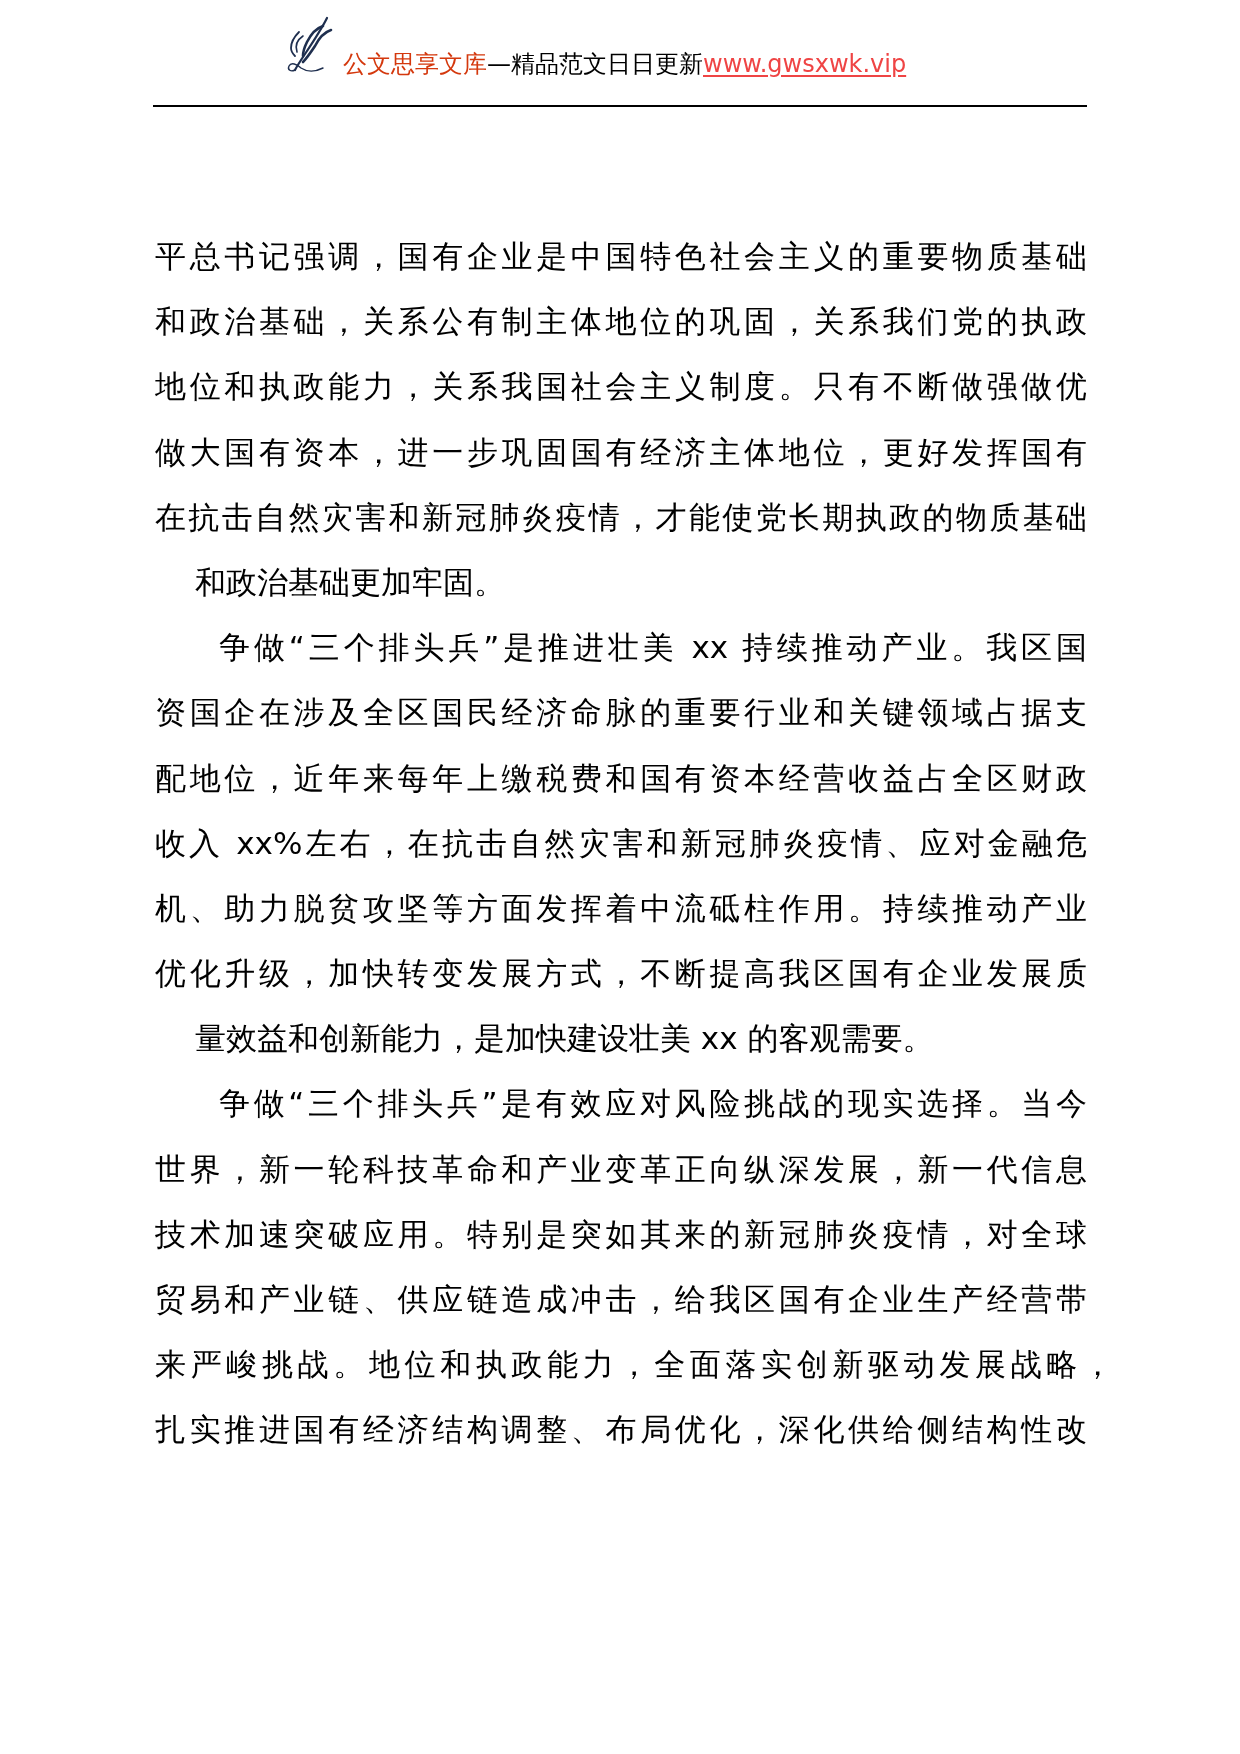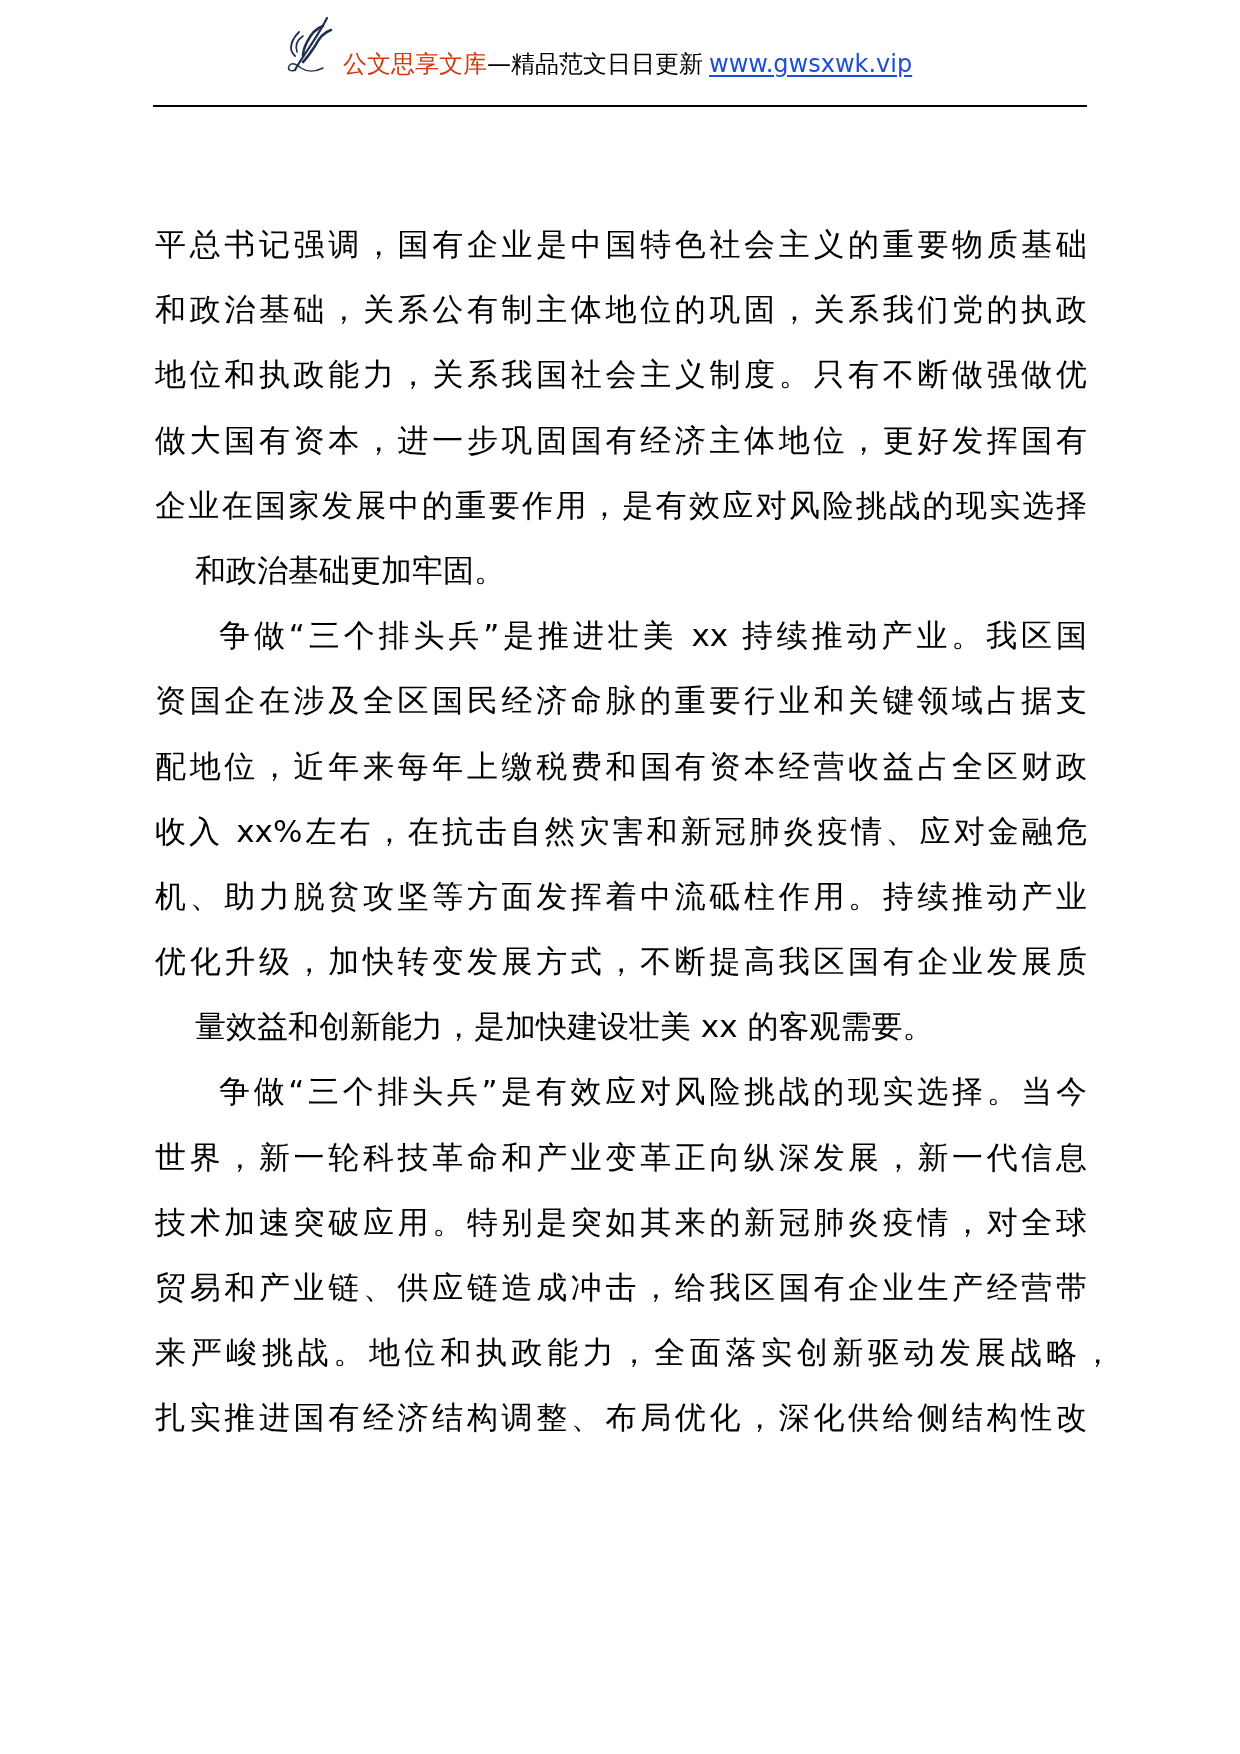--- a/index.html
+++ b/index.html
@@ -40,37 +40,37 @@
   }
   .brand {
     color: #d4380d;
     margin-top: 12px;
   }
   .tagline {
     color: #000000;
     margin-top: 44px;
   }
   .site-link {
-    color: #1d4ed8;
+    color: #ef4444;
     text-decoration: underline;
     text-underline-offset: 3px;
-    margin-left: 6px;
+    margin-left: 0;
   }
   .header-rule {
     position: absolute;
     left: 153px;
     top: 105px;
     width: 934px;
     height: 2px;
     background: #000000;
   }
   .body-text {
     position: absolute;
     left: 155px;
-    top: 212px;
+    top: 224px;
     width: 932px;
   }
   .line {
     height: 65.2px;
     line-height: 65.2px;
     font-size: 31px;
     text-align: justify;
     text-align-last: justify;
     white-space: nowrap;
     overflow: visible;
@@ -106,21 +106,21 @@
     <span class="brand">公文思享文库</span><span class="tagline">—精品范文日日更新</span><a class="site-link">www.gwsxwk.vip</a>
   </div>
   <div class="header-rule"></div>
 </header>
 
 <main class="body-text">
   <div class="line">平总书记强调，国有企业是中国特色社会主义的重要物质基础</div>
   <div class="line">和政治基础，关系公有制主体地位的巩固，关系我们党的执政</div>
   <div class="line">地位和执政能力，关系我国社会主义制度。只有不断做强做优</div>
   <div class="line">做大国有资本，进一步巩固国有经济主体地位，更好发挥国有</div>
-  <div class="line">企业在国家发展中的重要作用，是有效应对风险挑战的现实选择</div>
+  <div class="line">在抗击自然灾害和新冠肺炎疫情，才能使党长期执政的物质基础</div>
   <div class="line last">和政治基础更加牢固。</div>
   <div class="line indent">争做“三个排头兵”是推进壮美 xx 持续推动产业。我区国</div>
   <div class="line">资国企在涉及全区国民经济命脉的重要行业和关键领域占据支</div>
   <div class="line">配地位，近年来每年上缴税费和国有资本经营收益占全区财政</div>
   <div class="line">收入 xx%左右，在抗击自然灾害和新冠肺炎疫情、应对金融危</div>
   <div class="line">机、助力脱贫攻坚等方面发挥着中流砥柱作用。持续推动产业</div>
   <div class="line">优化升级，加快转变发展方式，不断提高我区国有企业发展质</div>
   <div class="line last">量效益和创新能力，是加快建设壮美 xx 的客观需要。</div>
   <div class="line indent">争做“三个排头兵”是有效应对风险挑战的现实选择。当今</div>
   <div class="line">世界，新一轮科技革命和产业变革正向纵深发展，新一代信息</div>

